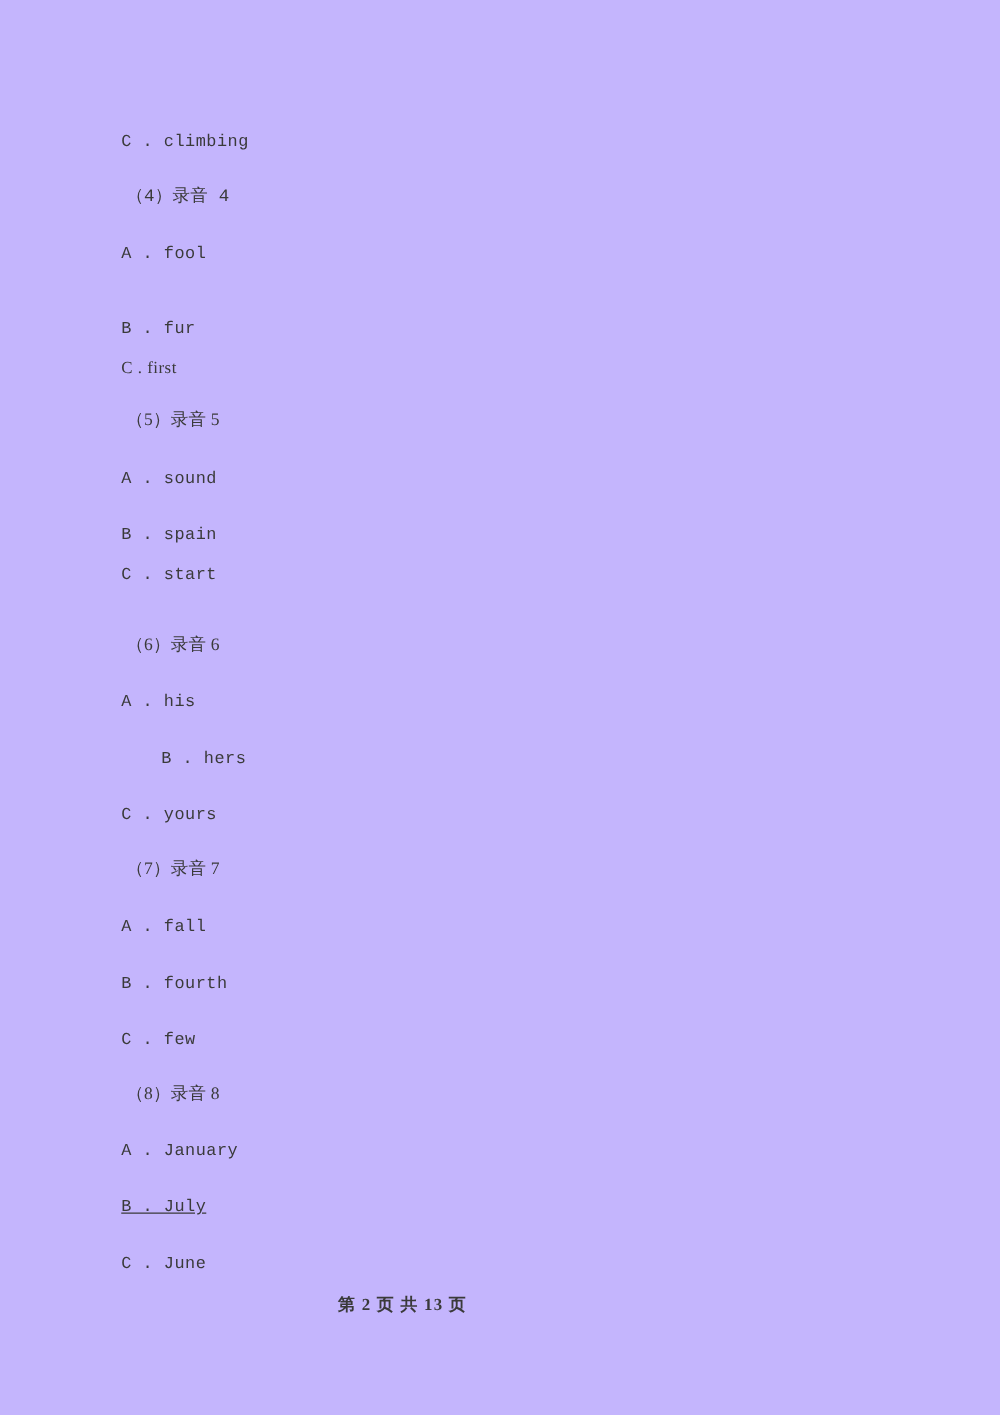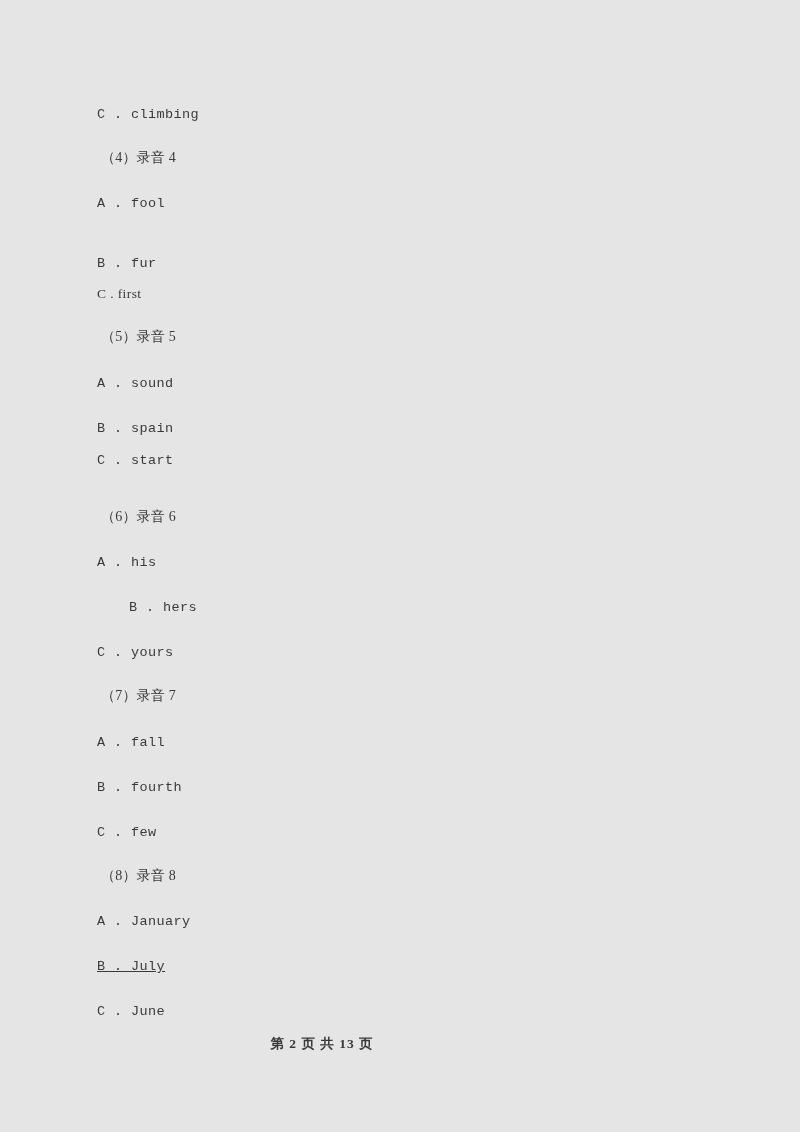--- a/index.html
+++ b/index.html
@@ -11,21 +11,21 @@
     width: 800px;
     height: 1132px;
     position: relative;
     font-family: "Liberation Mono", "DejaVu Sans Mono", monospace;
     overflow: hidden;
   }
 
   .page {
     position: absolute;
     inset: 0;
-    background: #e5e5e5;
+    background: #c4b5fd;
   }
 
   .content {
     position: absolute;
     left: 0;
     top: 0;
     width: 800px;
   }
 
   .line {
@@ -61,21 +61,21 @@
     white-space: pre;
     font-family: "Liberation Serif", "DejaVu Serif", serif;
   }
 </style>
 </head>
 <body>
 
 <div class="page">
   <div class="content">
       <div class="line opt" style="top: 107px;">C . climbing</div>
-      <div class="line head" style="top: 150px;">（4）录音 4</div>
+      <div class="line head" style="top: 150px; font-family: Liberation Mono, monospace;">（4）录音 4</div>
       <div class="line opt" style="top: 196px;">A . fool</div>
       <div class="line opt" style="top: 256px;">B . fur</div>
       <div class="line opt" style="top: 286px; font-family: Liberation Serif, serif;">C . first</div>
       <div class="line head" style="top: 329px; text-align: center;">（5）录音 5</div>
       <div class="line opt" style="top: 376px;">A . sound</div>
       <div class="line opt" style="top: 421px;">B . spain</div>
       <div class="line opt" style="top: 453px;">C . start</div>
       <div class="line head" style="top: 509px;">（6）录音 6</div>
       <div class="line opt" style="top: 555px;">A . his</div>
       <div class="line opt" style="top: 600px; margin-left: 32px;">B . hers</div>

